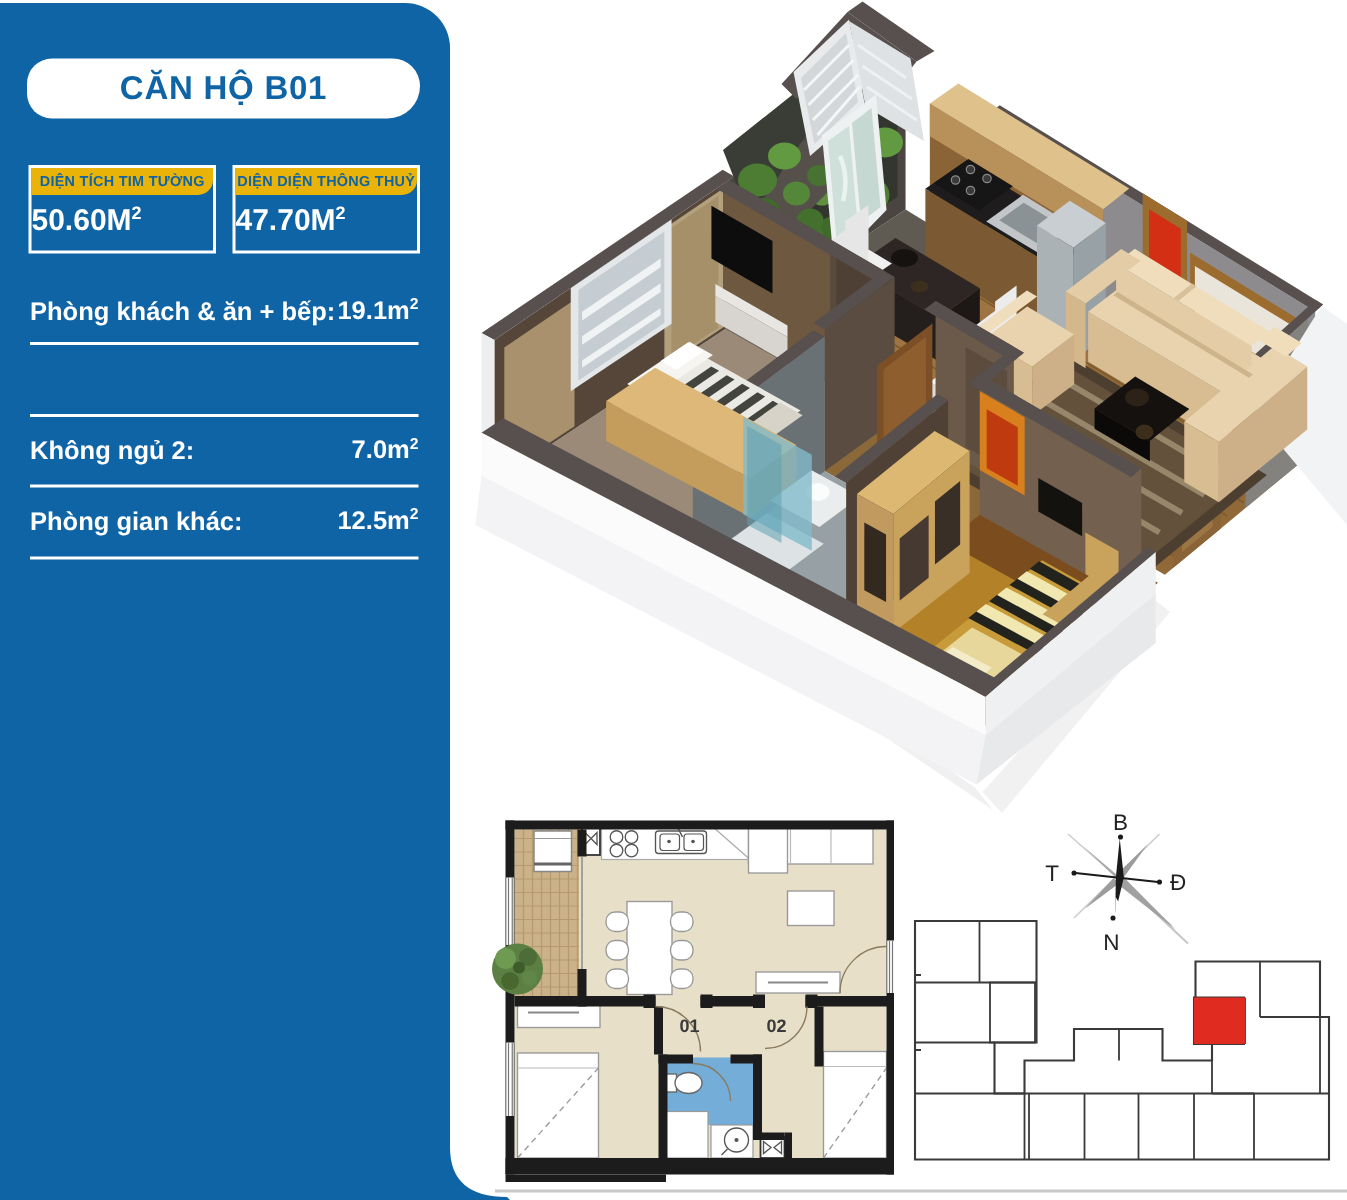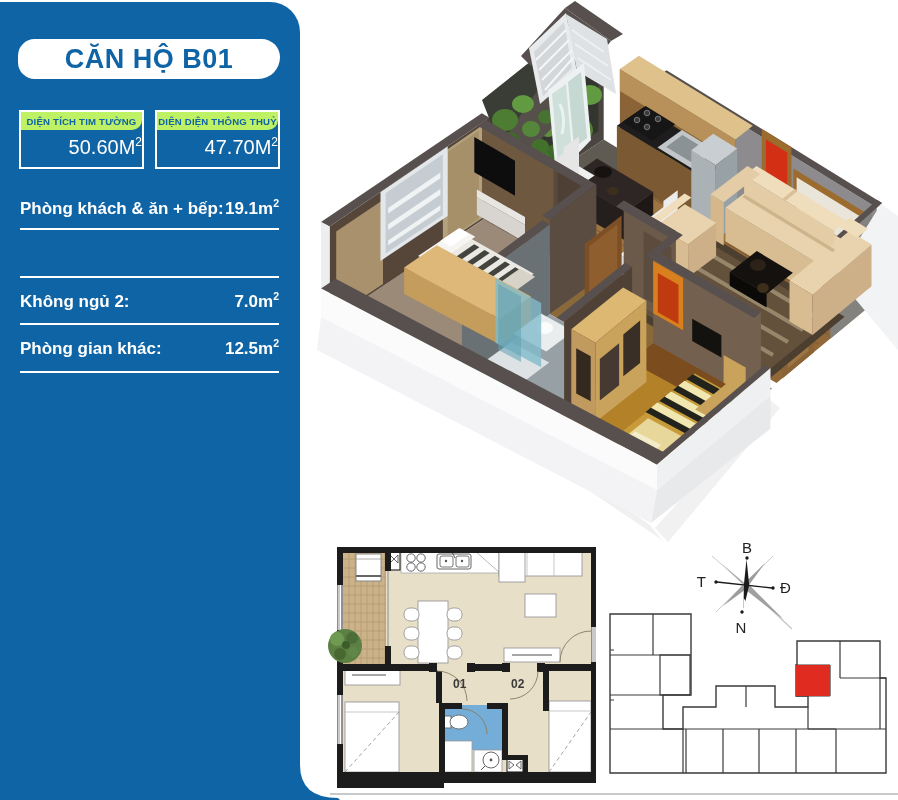--- a/index.html
+++ b/index.html
@@ -1,22 +1,22 @@
 <!DOCTYPE html>
 <html><head><meta charset="utf-8"><title>Can ho B01</title><style>
 *{margin:0;padding:0;box-sizing:border-box}
 html,body{width:898px;height:800px;background:#fff;overflow:hidden;font-family:"Liberation Sans",sans-serif}
 .page{position:relative;width:898px;height:800px}
 .sidebar{position:absolute;left:0;top:2px;width:300px;height:795px;background:#0f64a6;border-radius:0 30px 0 0}
 .wave{position:absolute;left:0;top:760px;width:340px;height:40px}
 .pill{position:absolute;left:18px;top:39px;width:262px;height:40px;background:#fff;border-radius:20px 22px 26px 20px;display:flex;align-items:center;justify-content:center}
-.pill span{color:#0f64a6;font-size:27px;font-weight:bold;letter-spacing:0.5px}
+.pill span{color:#0f64a6;font-size:22px;font-weight:bold;letter-spacing:0.5px}
 .ibox{position:absolute;top:110px;width:125px;height:59px;border:2px solid #fff}
-.ibox .hd{background:#bef264;color:#0f64a6;font-size:9.6px;font-weight:bold;text-align:center;padding:4px 0 3px;border-radius:0 0 10px 0;letter-spacing:0.2px}
-.ibox .val{color:#fff;font-size:20px;font-weight:normal;text-align:right;margin-top:5px}
+.ibox .hd{background:#eab308;color:#0f64a6;font-size:9.6px;font-weight:bold;text-align:center;padding:4px 0 3px;border-radius:0 0 10px 0;letter-spacing:0.2px}
+.ibox .val{color:#fff;font-size:20px;font-weight:bold;text-align:left;margin-top:5px}
 .ibox .val sup{font-size:12px}
 .row{position:absolute;left:20px;width:259px;color:#fff;font-size:17px;font-weight:bold;display:flex;justify-content:space-between;align-items:flex-end}
 .row sup{font-size:10.5px}
 .rline{position:absolute;left:20px;width:259px;height:1.5px;background:#fff}
 </style></head>
 <body>
 <div class="page">
 
 <svg width="898" height="800" viewBox="0 0 898 800" style="position:absolute;left:0;top:0">
 

